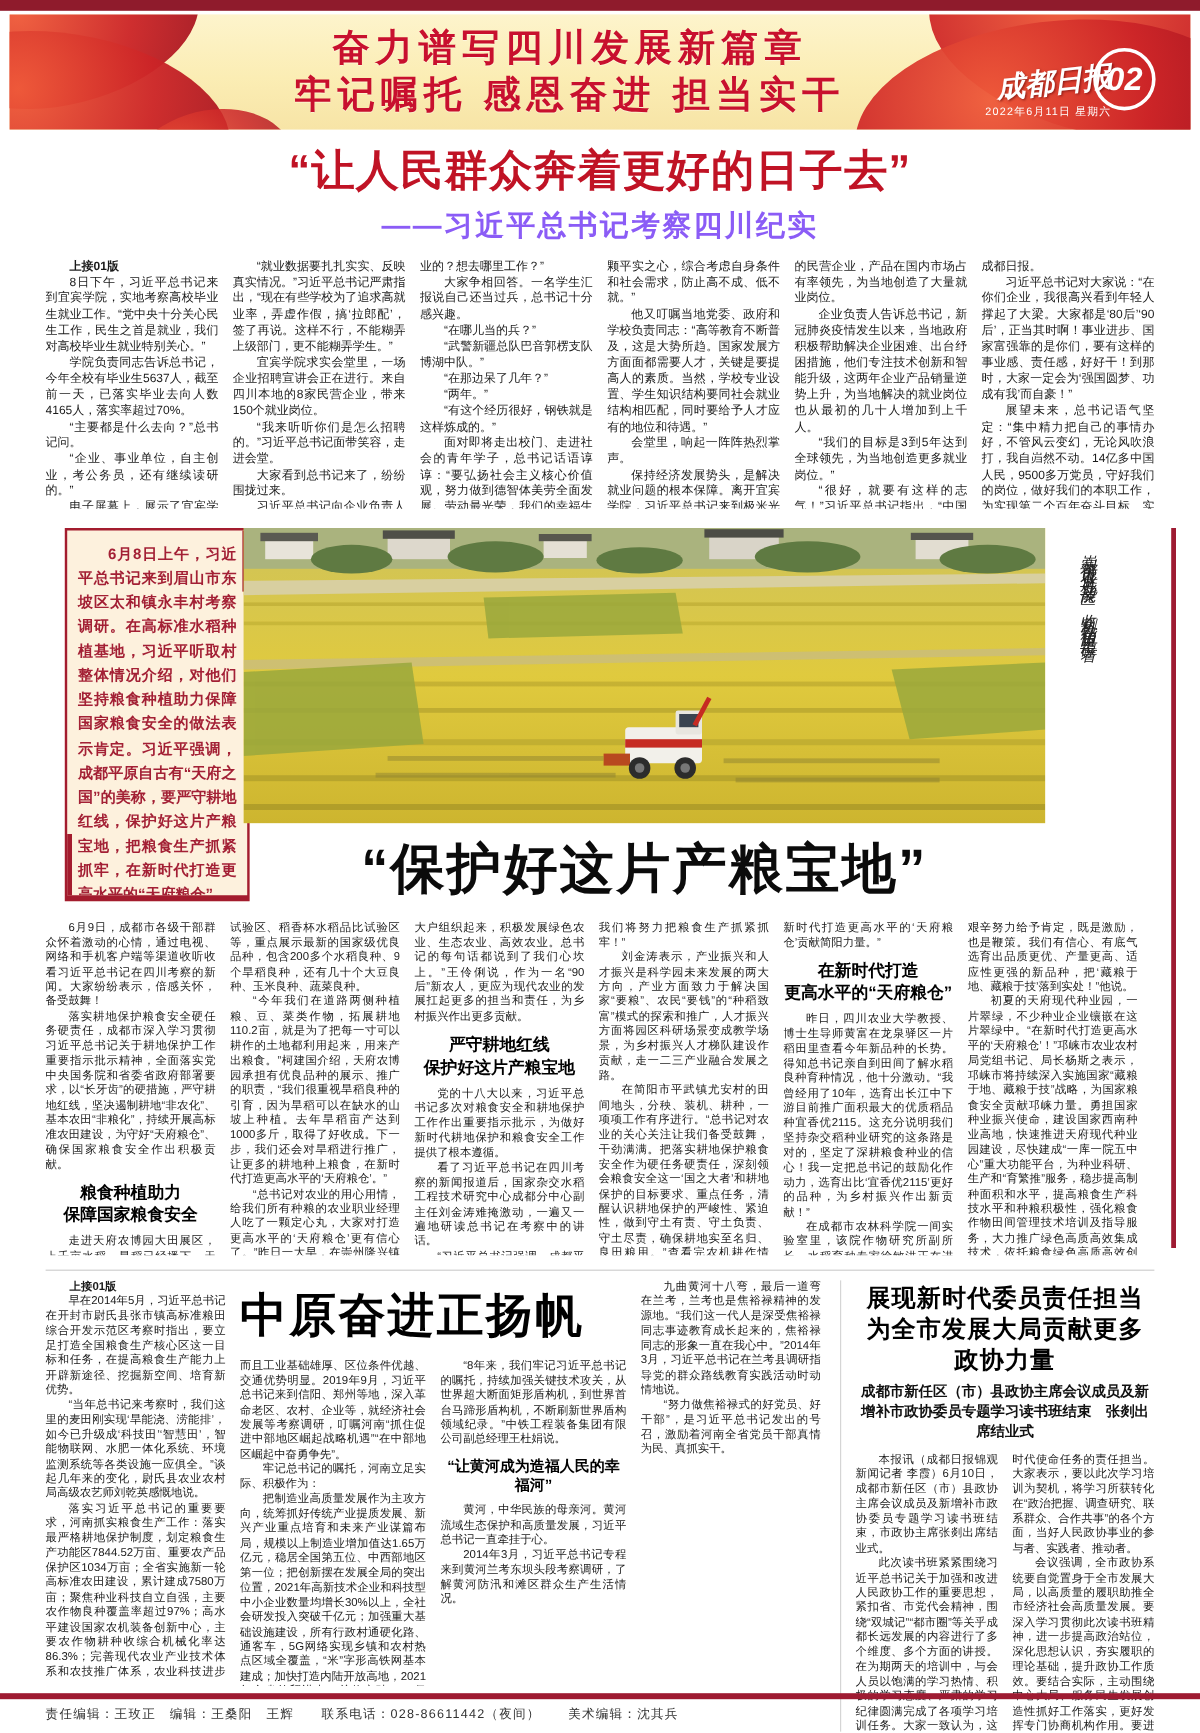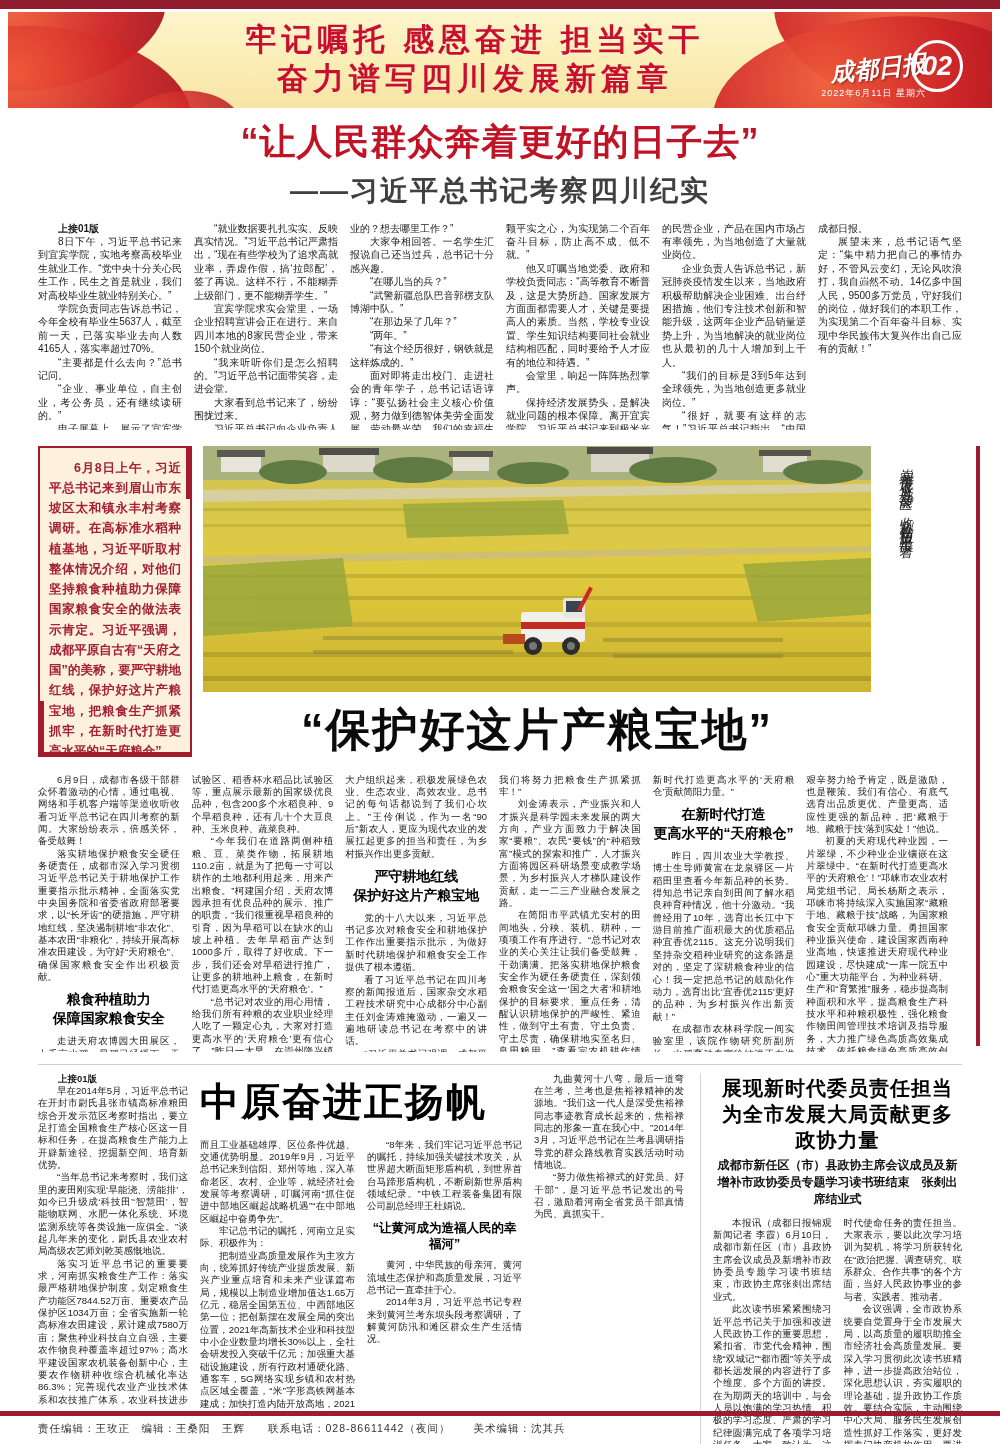--- a/index.html
+++ b/index.html
@@ -16,33 +16,33 @@
   .flag-r2{right:-50px;bottom:-80px;width:330px;height:170px;transform:rotate(-7deg);}
   .slogan{position:absolute;left:180px;right:230px;top:0;bottom:0;display:flex;flex-direction:column;justify-content:center;align-items:center;z-index:2;}
   .slogan div{color:#c8102e;font-weight:900;font-size:31px;letter-spacing:5px;line-height:1.25;text-shadow:0 1px 0 rgba(255,255,255,.4);}
   .masthead{position:absolute;right:66px;bottom:8px;text-align:right;z-index:3;color:#fff;}
   .masthead-name{font-family:"DejaVu Serif",serif;font-style:italic;font-weight:bold;font-size:24px;transform:rotate(-6deg);text-shadow:1px 1px 2px rgba(90,0,0,.6);}
   .masthead-date{font-size:9px;margin-top:2px;letter-spacing:1px;}
   .page-circle{position:absolute;right:29px;top:28px;width:46px;height:46px;border:3px solid #fff;border-radius:50%;display:flex;align-items:center;justify-content:center;color:#fff;font-size:27px;font-weight:900;z-index:3;font-style:italic;}
   
   .lead-head{margin:14px 30px 0 30px;text-align:center;}
   .lead-head h1{margin:0;color:#c01325;font-size:36px;font-weight:900;letter-spacing:1px;line-height:1.1;}
-  .lead-head h2{margin:10px 0 0 0;color:#404040;font-size:28px;font-weight:900;letter-spacing:2px;}
+  .lead-head h2{margin:10px 0 0 0;color:#8b5cf6;font-size:24px;font-weight:900;letter-spacing:2px;}
   
   .cols{display:flex;gap:12px;}
   .cols>.col{flex:1;overflow:hidden;}
   .col p{margin:0;text-indent:2em;text-align:justify;}
   .col p.cont,.col p.sig,.col p.jumpline{text-indent:0;}
   .col p.jumpline{font-weight:bold;margin-left:20px;}
   .col h3{margin:7px 0;text-align:center;font-weight:900;white-space:pre-line;color:#000;}
   
   .lead-cols{margin:12px 38px 0 38px;height:208px;font-size:10px;line-height:1.34;}
   
   .feature{position:relative;margin:10px 20px 0 38px;height:612px;}
-  .quote-box{position:absolute;left:0;top:6px;width:150px;height:304px;border:2px solid #a31c2e;border-bottom-width:5px;background:#fdf1dd;overflow:hidden;}
+  .quote-box{position:absolute;left:16px;top:6px;width:150px;height:304px;border:2px solid #a31c2e;border-bottom-width:5px;background:#fdf1dd;overflow:hidden;}
   .quote-box:before{content:"";position:absolute;right:-1px;top:-1px;width:5px;height:52px;background:#a31c2e;}
   .quote-box:after{content:"";position:absolute;left:-1px;bottom:-1px;width:5px;height:52px;background:#a31c2e;}
   .quote-box p{margin:10px 9px;color:#a32035;font-size:12.5px;line-height:1.62;font-weight:600;text-indent:2em;text-align:justify;}
   .photo{position:absolute;left:165px;top:6px;width:668px;height:246px;overflow:hidden;background:#d9c84f;}
   .photo svg{display:block;}
   .photo-caption{position:absolute;left:848px;top:18px;width:26px;height:272px;writing-mode:vertical-rl;font-family:"DejaVu Serif",serif;font-style:italic;font-size:13px;letter-spacing:3px;color:#222;line-height:1.1;}
   .red-rule{position:absolute;right:0;top:6px;width:4px;height:600px;background:#9e1b32;}
   .feature-head{position:absolute;left:165px;top:260px;width:668px;text-align:center;margin:0;font-size:45px;font-weight:900;color:#0b0b0b;letter-spacing:2px;}
   .feature-cols{position:absolute;left:0;right:32px;top:334px;height:278px;font-size:9.5px;line-height:1.3;}
   .feature-cols h3{font-size:14px;line-height:1.35;}
@@ -67,22 +67,22 @@
 
 <div class="topbar"></div>
 
 <div class="banner">
   <div class="flag flag-l1"></div>
   <div class="flag flag-l2"></div>
   <div class="flag flag-l3"></div>
   <div class="flag flag-r1"></div>
   <div class="flag flag-r2"></div>
   <div class="slogan">
+    <div>奋力谱写四川发展新篇章</div>
     <div>牢记嘱托  感恩奋进  担当实干</div>
-    <div>奋力谱写四川发展新篇章</div>
   </div>
   <div class="masthead">
     <div class="masthead-name">成都日报</div>
     <div class="masthead-date">2022年6月11日 星期六</div>
   </div>
   <div class="page-circle">02</div>
 </div>
 
 <div class="lead-head">
   <h1>“让人民群众奔着更好的日子去”</h1>
@@ -109,33 +109,34 @@
       <p class="cont">业的？想去哪里工作？”</p>
       <p>大家争相回答。一名学生汇报说自己还当过兵，总书记十分感兴趣。</p>
       <p>“在哪儿当的兵？”</p>
       <p>“武警新疆总队巴音郭楞支队博湖中队。”</p>
       <p>“在那边呆了几年？”</p>
       <p>“两年。”</p>
       <p>“有这个经历很好，钢铁就是这样炼成的。”</p>
       <p>面对即将走出校门、走进社会的青年学子，总书记话语谆谆：“要弘扬社会主义核心价值观，努力做到德智体美劳全面发展。劳动最光荣，我们的幸福生活是靠劳动创造的，一夜暴富、一夜成名是不现实的。大学生就业要怀着一</p>
     </div>
     <div class="col">
-      <p class="cont">颗平实之心，为实现第二个百年奋斗目标，防止高不成、低不就。”</p>
+      <p class="cont">颗平实之心，综合考虑自身条件和社会需求，防止高不成、低不就。”</p>
       <p>他又叮嘱当地党委、政府和学校负责同志：“高等教育不断普及，这是大势所趋。国家发展方方面面都需要人才，关键是要提高人的素质。当然，学校专业设置、学生知识结构要同社会就业结构相匹配，同时要给予人才应有的地位和待遇。”</p>
       <p>会堂里，响起一阵阵热烈掌声。</p>
       <p>保持经济发展势头，是解决就业问题的根本保障。离开宜宾学院，习近平总书记来到极米光电有限公司，了解当地支持民营经济发展带动就业情况。</p>
     </div>
     <div class="col">
       <p class="cont">的民营企业，产品在国内市场占有率领先，为当地创造了大量就业岗位。</p>
       <p>企业负责人告诉总书记，新冠肺炎疫情发生以来，当地政府积极帮助解决企业困难、出台纾困措施，他们专注技术创新和智能升级，这两年企业产品销量逆势上升，为当地解决的就业岗位也从最初的几十人增加到上千人。</p>
       <p>“我们的目标是3到5年达到全球领先，为当地创造更多就业岗位。”</p>
       <p>“很好，就要有这样的志气！”习近平总书记指出，“中国是世界工厂，但我们更要做制造强国。中国要实现现代化，方方面面都要强起来。”</p>
     </div>
     <div class="col">
       <p class="cont">成都日报。</p>
+      <p>习近平总书记对大家说：“在你们企业，我很高兴看到年轻人撑起了大梁。大家都是‘80后’‘90后’，正当其时啊！事业进步、国家富强靠的是你们，要有这样的事业感、责任感，好好干！到那时，大家一定会为‘强国圆梦、功成有我’而自豪！”</p>
       <p>展望未来，总书记语气坚定：“集中精力把自己的事情办好，不管风云变幻，无论风吹浪打，我自岿然不动。14亿多中国人民，9500多万党员，守好我们的岗位，做好我们的本职工作，为实现第二个百年奋斗目标、实现中华民族伟大复兴作出自己应有的贡献！”</p>
     </div>
   </div>
 
 <div class="feature">
   <div class="quote-box">
     <p>6月8日上午，习近平总书记来到眉山市东坡区太和镇永丰村考察调研。在高标准水稻种植基地，习近平听取村整体情况介绍，对他们坚持粮食种植助力保障国家粮食安全的做法表示肯定。习近平强调，成都平原自古有“天府之国”的美称，要严守耕地红线，保护好这片产粮宝地，把粮食生产抓紧抓牢，在新时代打造更高水平的“天府粮仓”。</p>
   </div>
   <div class="photo">
     <svg width="668" height="246" viewBox="0 0 668 246" xmlns="http://www.w3.org/2000/svg">

